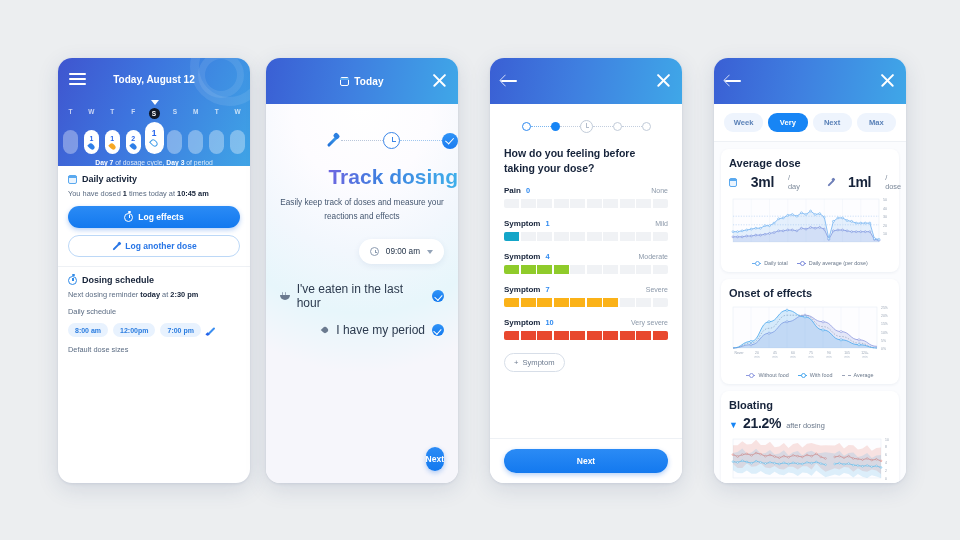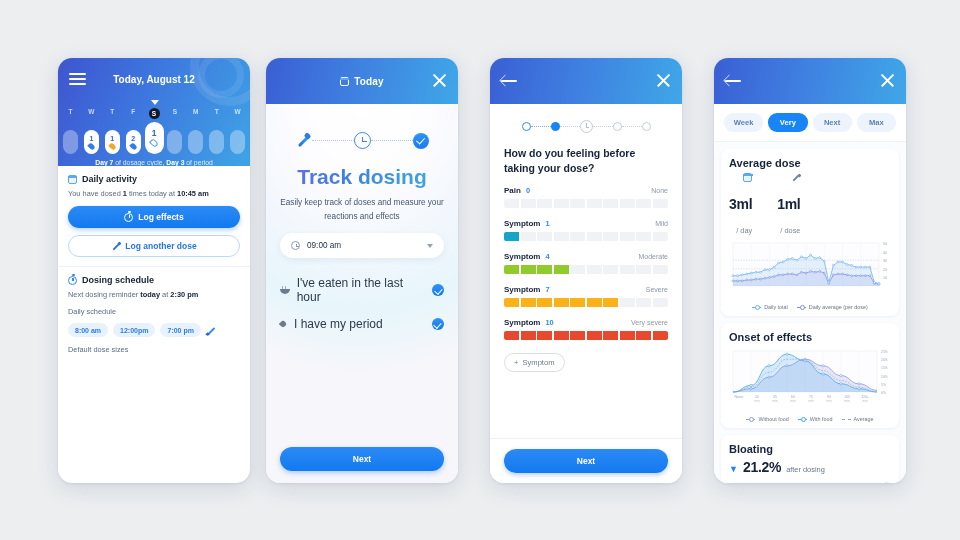--- a/index.html
+++ b/index.html
@@ -130,21 +130,21 @@
     background:#e8f2fe; color:#2b7de0; font-size:7px; font-weight:600;
     padding:3.5px 7px; border-radius:9px; cursor:pointer;
   }
   .fadebot { font-size:7.4px; color:#5a6b82; margin-top:8px; }
 
   
   #p2 .body2 {
     height:383px; position:relative;
     background:
       radial-gradient(120% 70% at 50% 0%, #ffffff 0%, #fdfcff 30%, #f2f7fd 55%, #e7f6fb 78%, #f6f6fb 100%);
-    display:flex; flex-direction:column;
+    display:flex; flex-direction:column;align-items:flex-end;
   }
   #p2 .stepline { display:flex; align-items:center; justify-content:center; gap:0; margin:28px 0 0; }
   #p2 .dash { width:42px; border-top:1.4px dotted #b9c6da; }
   #p2 .dash.b { border-top-color:#9fc7ef; }
   .clockcirc{ width:17px;height:17px;border:1.5px solid #3b86e8;border-radius:50%;position:relative;background:#fff;}
   .clockcirc:before{content:"";position:absolute;left:7.5px;top:3.5px;width:1.4px;height:5px;background:#3b86e8;}
   .clockcirc:after{content:"";position:absolute;left:8px;top:8px;width:4px;height:1.4px;background:#3b86e8;}
   .bigchk { width:16px;height:16px;border-radius:50%;background:linear-gradient(180deg,#2f93f7,#1b7cf0);position:relative;}
   .bigchk:after{content:"";position:absolute;left:5px;top:3.8px;width:4.4px;height:7px;border:1.8px solid #fff;border-top:0;border-left:0;transform:rotate(42deg);}
   .dropper-big { width:16px;height:16px;position:relative; }
@@ -208,21 +208,21 @@
   #p4 .body4 { height:383px; background:#fbfcfe; display:flex; flex-direction:column; }
   #p4 .tabs { display:flex; gap:5px; padding:9px 10px; background:#fff; border-bottom:1px solid #eef1f5; }
   #p4 .tab { flex:1; text-align:center; font-size:7.6px; font-weight:600; padding:5px 0; border-radius:9px; background:#eef4fd; color:#5b82b8; cursor:pointer; }
   #p4 .tab.active { background:#1785f5; color:#fff; }
   #p4 .card { background:#fff; margin:7px 7px 0; border-radius:8px; padding:8px 8px 6px; box-shadow:0 1px 3px rgba(40,70,120,.07); }
   #p4 .ctitle { font-size:11px; font-weight:700; color:#16233a; }
   #p4 .bigrow { display:flex; align-items:baseline; gap:5px; margin-top:4px; }
   #p4 .bignum { font-size:14px; font-weight:700; color:#16233a; letter-spacing:-.3px; }
   #p4 .unit { font-size:7.4px; color:#7b8899; }
   #p4 .note { font-size:7.4px; color:#6a788b; }
-  #p4 .grp { display:flex; align-items:flex-end; gap:14px;flex-direction:column; }
+  #p4 .grp { display:flex; align-items:center; gap:14px; }
   #p4 .grp.r { margin-left:20px; }
   #p4 .chart { position:relative; margin-top:5px; }
   #p4 .legend { display:flex; justify-content:center; gap:9px; margin-top:2px; }
   #p4 .lg { display:flex; align-items:center; gap:3px; font-size:5.4px; color:#6a788b; }
   #p4 .lgm { width:9px; height:5px; position:relative; }
   #p4 .lgm:before{content:"";position:absolute;left:0;top:2px;width:9px;height:1px;background:var(--lc);}
   #p4 .lgm:after{content:"";position:absolute;left:3px;top:0.6px;width:3px;height:3px;border:1px solid var(--lc);border-radius:50%;background:#fff;}
   #p4 .lgm.dashed:before{background:none;border-top:1px dashed var(--lc);}
   #p4 .lgm.dashed:after{display:none;}
   #p4 .down { color:#1785f5; font-size:9px; }
@@ -370,21 +370,21 @@
         <span class="dropper-big"></span>
         <span class="dash"></span>
         <span class="clockcirc"></span>
         <span class="dash b"></span>
         <span class="bigchk"></span>
       </div>
 
       <div class="h1">Track dosing</div>
       <div class="p">Easily keep track of doses and measure your reactions and effects</div>
 
-      <div class="selectrow" style="margin-top:10px;">
+      <div class="selectrow" style="margin-top:16px;">
         <span class="ico-clock-g"></span>
         <span>09:00 am</span>
         <span class="caret"></span>
       </div>
 
       <div class="optrow" style="padding-top:18px;">
         <span class="ico-bowl"></span>
         <span class="lbl">I've eaten in the last hour</span>
         <span class="chk"></span>
       </div>

